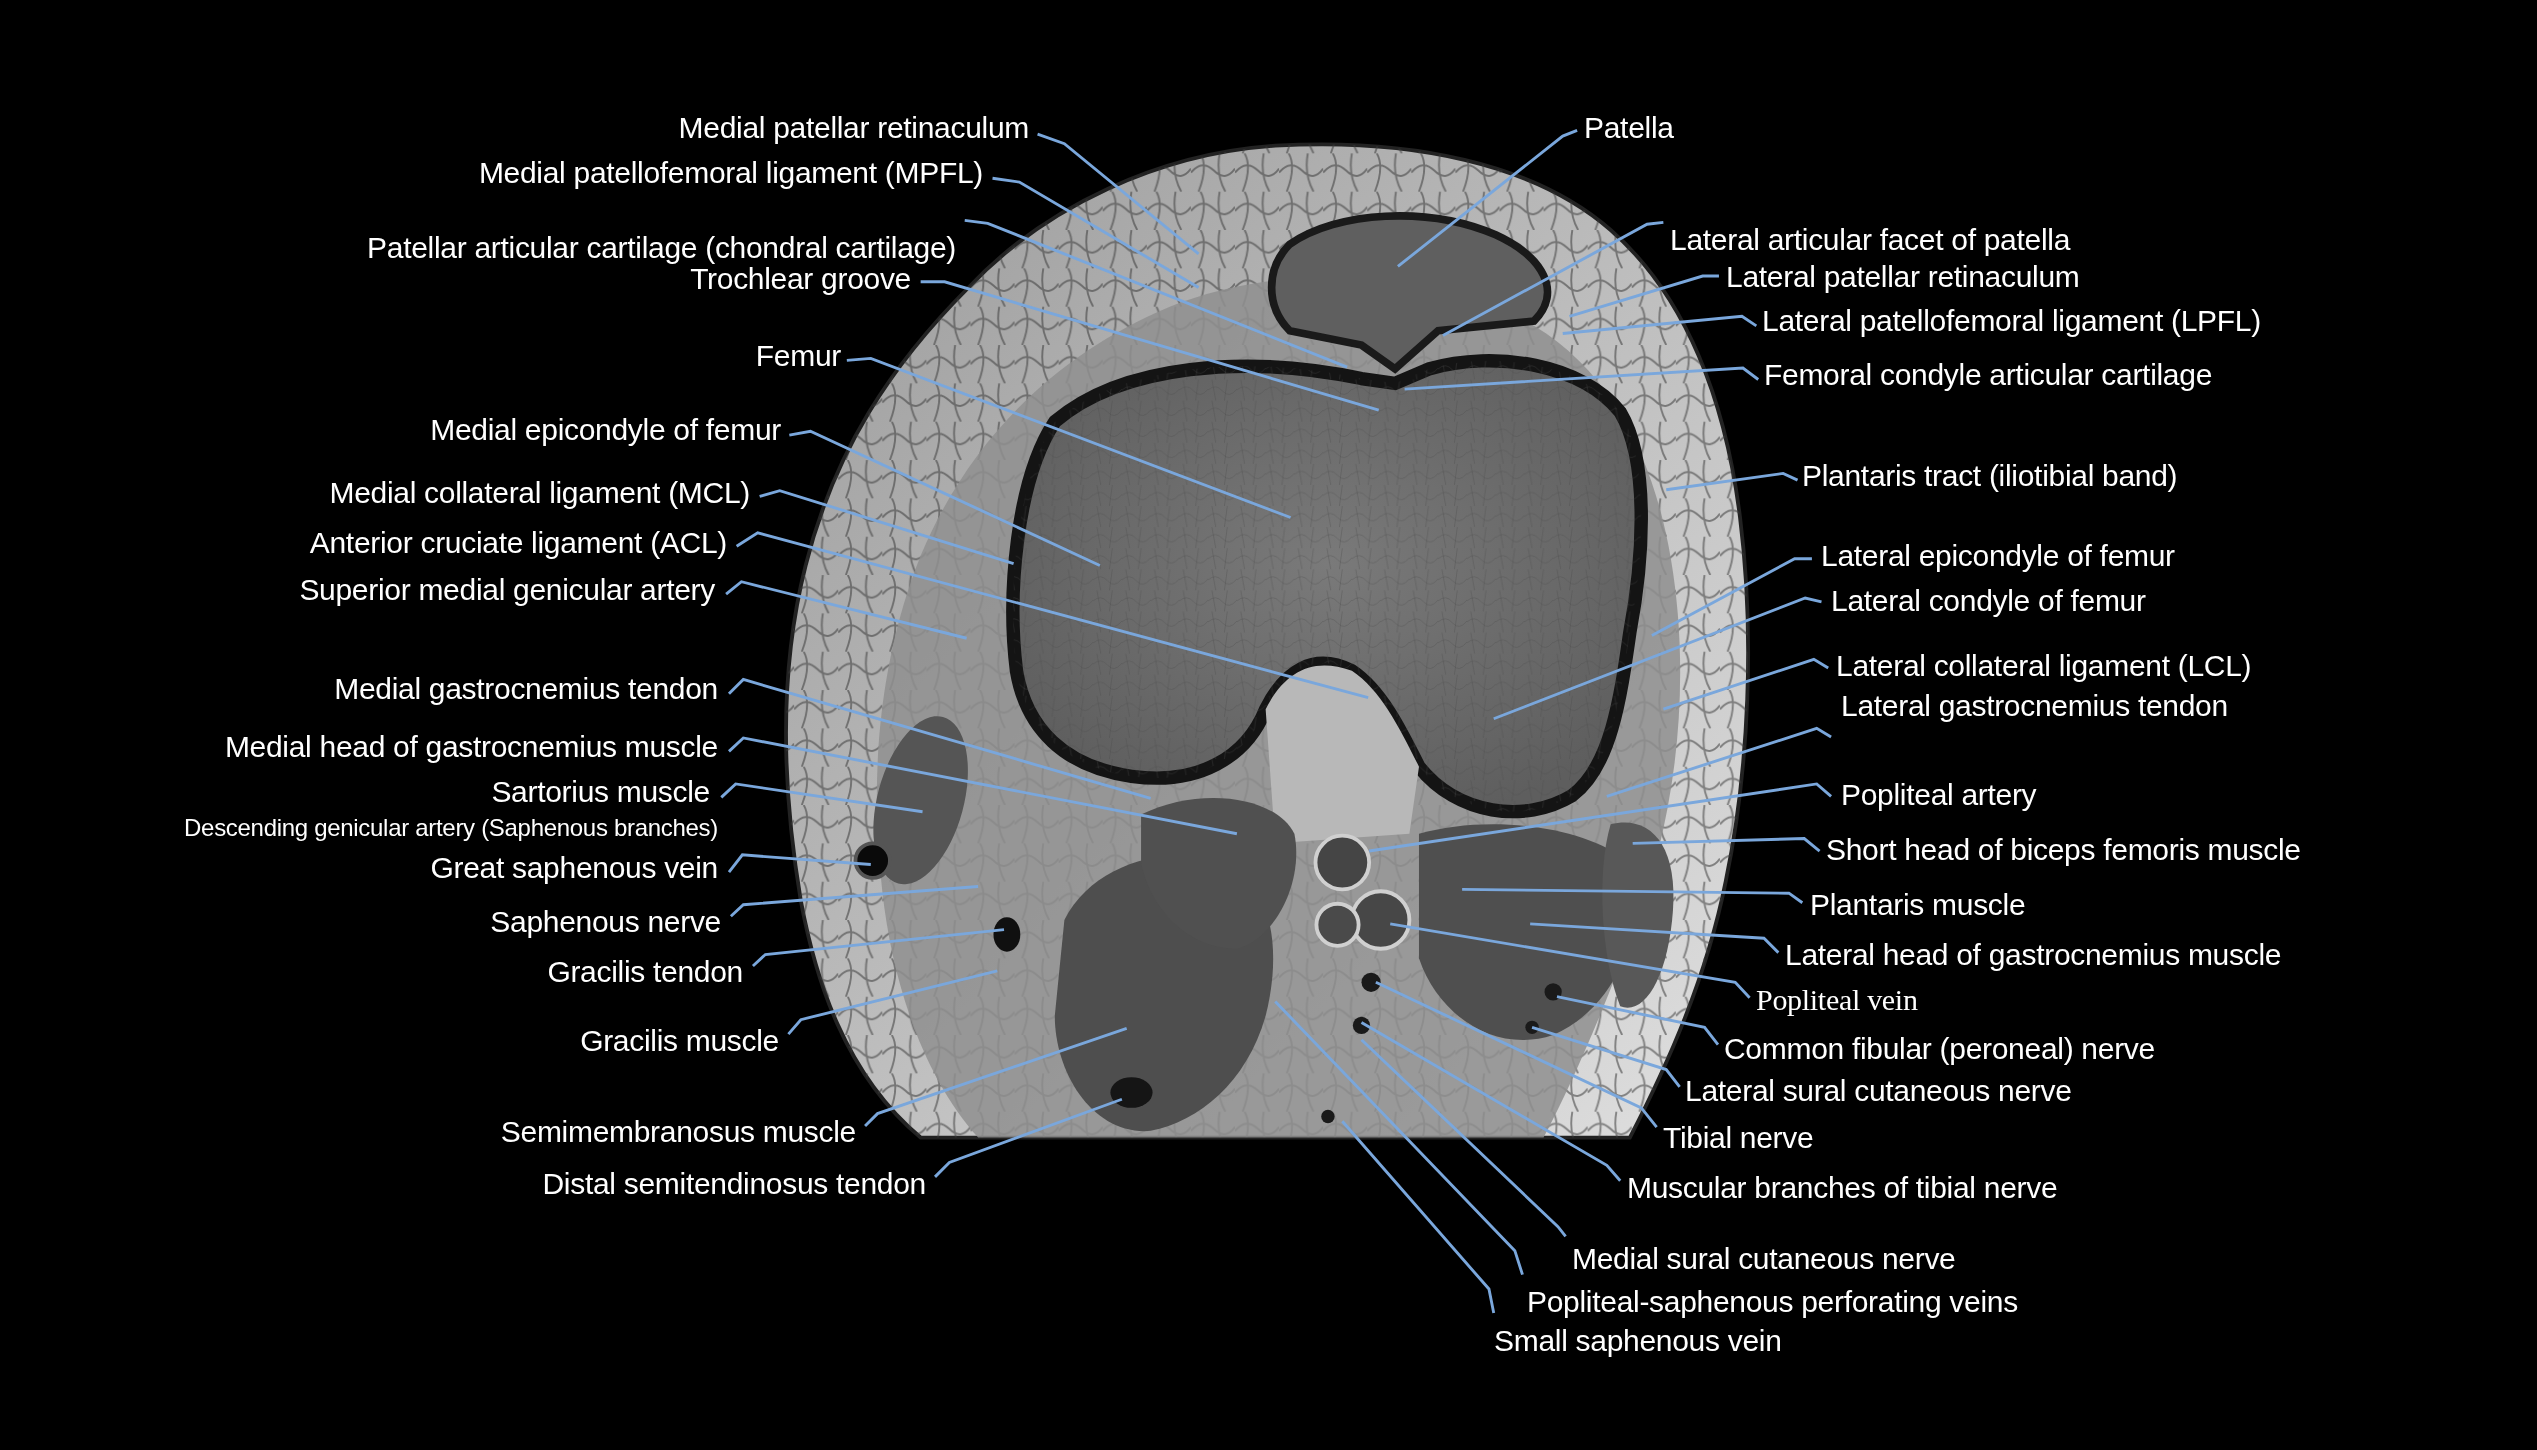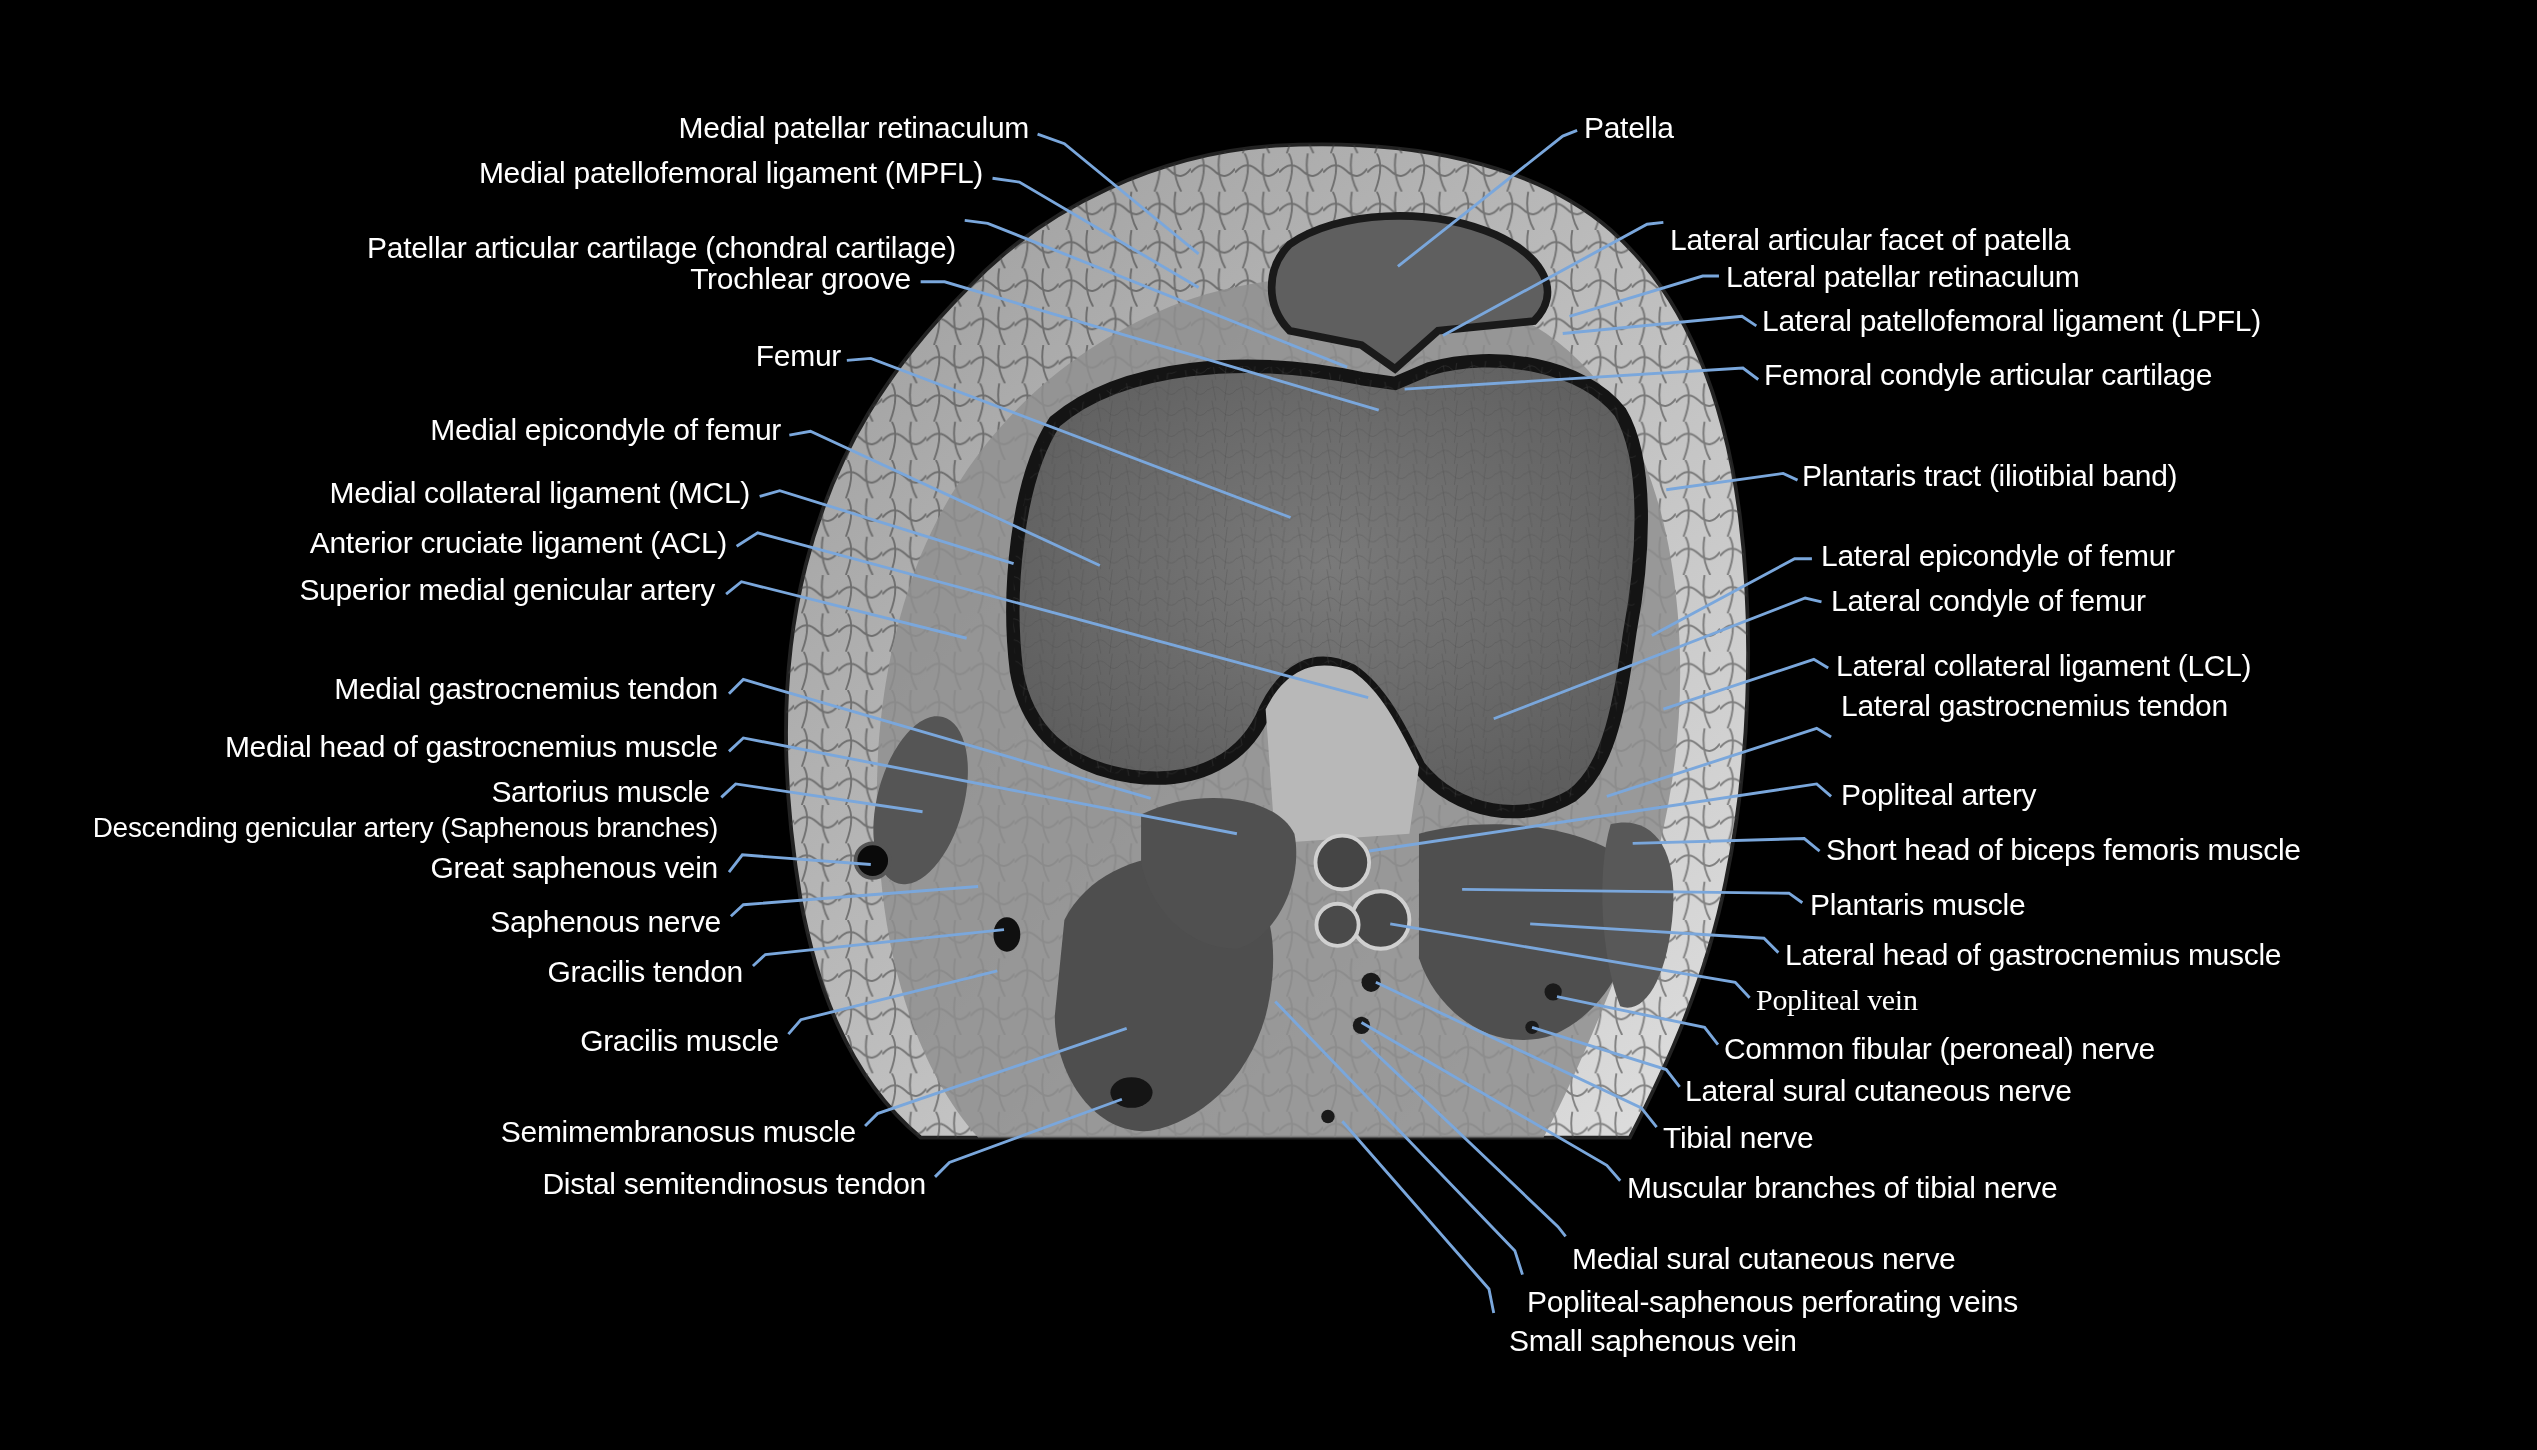--- a/index.html
+++ b/index.html
@@ -1,21 +1,21 @@
 <!DOCTYPE html>
 <html><head>
 <meta charset="utf-8">
 <style>
   html, body { margin:0; padding:0; background:#000; }
   body { width:2538px; height:1450px; position:relative; overflow:hidden; font-family:"Liberation Sans", sans-serif; }
   #stage { position:absolute; left:0; top:0; width:2538px; height:1450px; }
   .mri { position:absolute; left:0; top:0; }
   .lbl { position:absolute; color:#fff; font-size:30px; line-height:38px; white-space:nowrap; letter-spacing:-0.3px; transform:translateY(-50%); }
   .lbl.left { text-align:right; }
-  .lbl.small { font-size:28px; }
+  .lbl.small { font-size:24px; }
 </style>
 </head>
 <body>
 
 <div id="stage">
   <svg class="mri" width="2538" height="1450" viewBox="0 0 2647 1513">
     <defs>
       <radialGradient id="boneGrad" cx="50%" cy="45%" r="60%">
         <stop offset="0" stop-color="#7a7a7a"></stop>
         <stop offset="1" stop-color="#5e5e5e"></stop>
@@ -150,16 +150,16 @@
       <div class="lbl right" style="left: 1826px; top: 850px;">Short head of biceps femoris muscle</div>
       <div class="lbl right" style="left: 1810px; top: 905px;">Plantaris muscle</div>
       <div class="lbl right" style="left: 1785px; top: 955px;">Lateral head of gastrocnemius muscle</div>
       <div class="lbl right" style="left: 1756px; top: 1000px; font-family: Liberation Serif, serif;">Popliteal vein</div>
       <div class="lbl right" style="left: 1724px; top: 1049px;">Common fibular (peroneal) nerve</div>
       <div class="lbl right" style="left: 1685px; top: 1091px;">Lateral sural cutaneous nerve</div>
       <div class="lbl right" style="left: 1663px; top: 1138px;">Tibial nerve</div>
       <div class="lbl right" style="left: 1627px; top: 1188px;">Muscular branches of tibial nerve</div>
       <div class="lbl right" style="left: 1572px; top: 1259px;">Medial sural cutaneous nerve</div>
       <div class="lbl right" style="left: 1527px; top: 1302px;">Popliteal-saphenous perforating veins</div>
-      <div class="lbl right" style="left: 1494px; top: 1341px; margin-left: 15px;">Small saphenous vein</div>
+      <div class="lbl right" style="left: 1494px; top: 1341px;">Small saphenous vein</div>
     </div>
 </div>
 
 
 </body></html>

